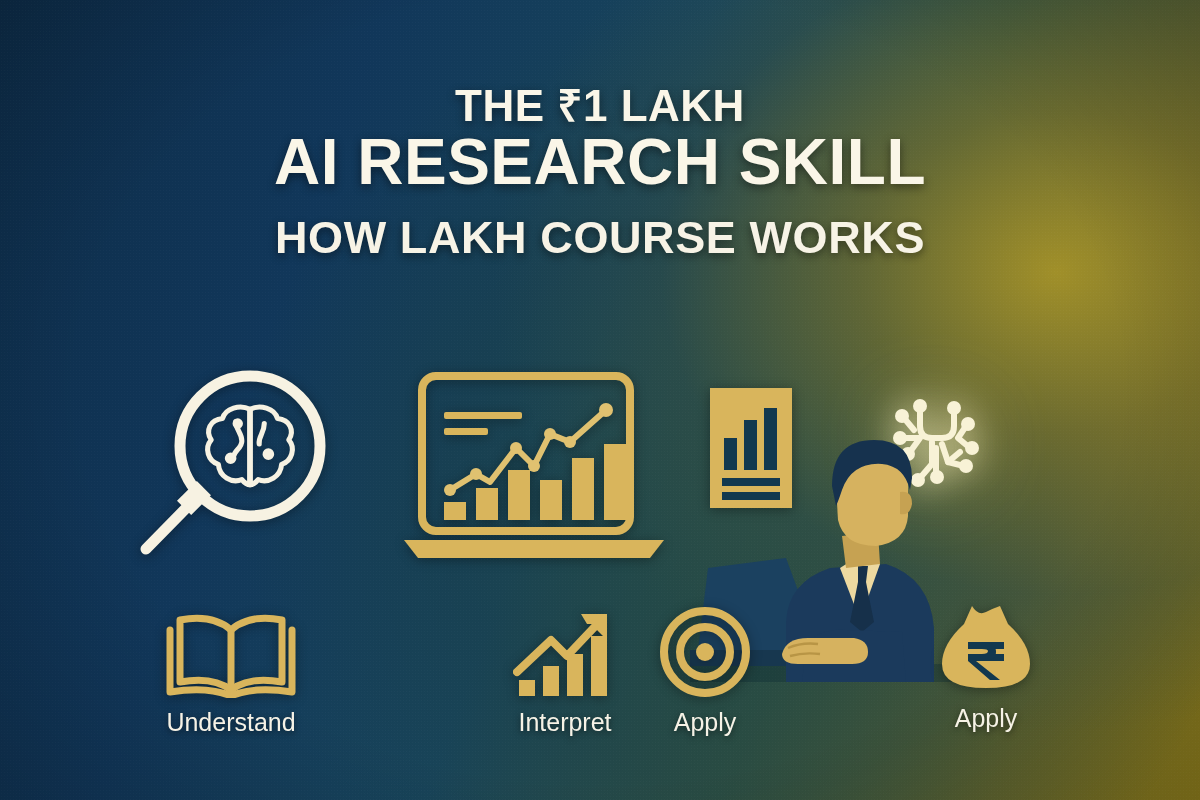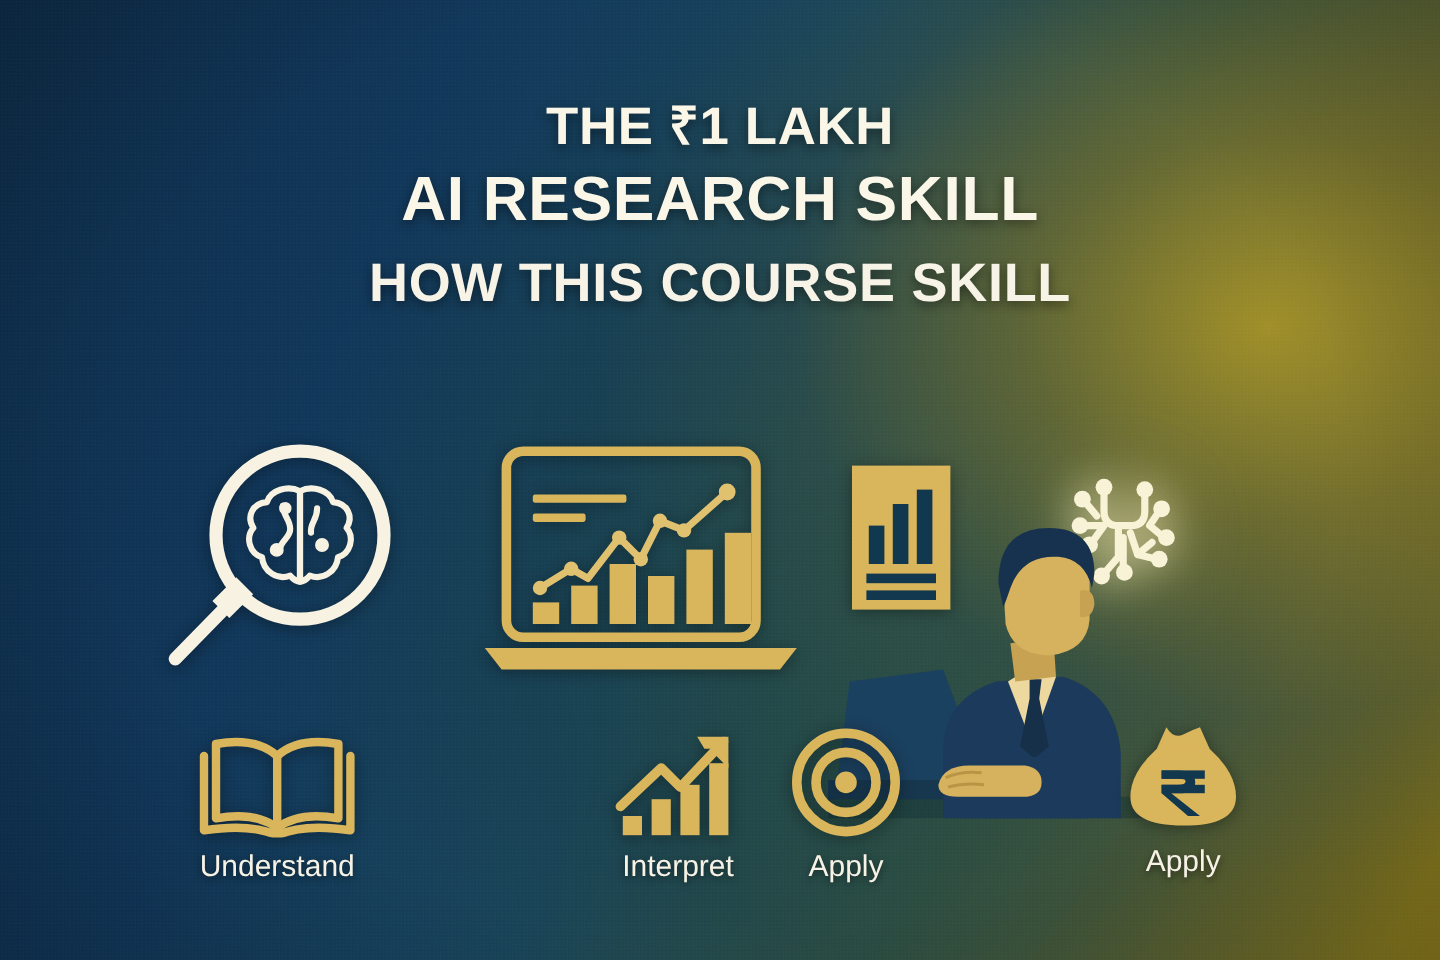--- a/index.html
+++ b/index.html
@@ -34,21 +34,21 @@
   .headline{
     position:absolute;left:0;right:0;top:84px;text-align:center;
     color:#FAF6E8;z-index:6;
   }
   .hl1,.hl2{
     font-weight:bold;letter-spacing:0.5px;line-height:0.98;
     text-shadow:0 3px 10px rgba(0,0,0,0.45);
     white-space:nowrap;
   }
   .hl1{font-size:44px;}
-  .hl2{font-size:52px;margin-top:14px;}
+  .hl2{font-size:64px;margin-top:4px;}
   .sub{
     font-size:45px;font-weight:bold;letter-spacing:0.6px;margin-top:18px;
     color:#F7F3E6;text-shadow:0 3px 9px rgba(0,0,0,0.45);white-space:nowrap;
   }
 
   
   .stage{position:absolute;left:0;top:0;width:1200px;height:800px;z-index:4;}
   .node{position:absolute;}
 
   
@@ -63,21 +63,21 @@
   .soft{filter:drop-shadow(0 2px 6px rgba(0,0,0,0.35));}
 </style>
 </head>
 <body>
 
 <div id="banner">
 
   <div class="headline">
     <div class="hl1">THE ₹1 LAKH</div>
     <div class="hl2">AI RESEARCH SKILL</div>
-    <div class="sub">HOW THIS COURSE SKILL</div>
+    <div class="sub">HOW LAKH COURSE WORKS</div>
   </div>
 
   <div class="stage">
 
     <div class="node" style="left:128px;top:366px;">
       <svg width="210" height="200" viewBox="0 0 210 200" class="soft">
         <g stroke="#F7F2E2" stroke-width="11" fill="none" stroke-linecap="round">
           <circle cx="122" cy="80" r="70"></circle>
           <line x1="70" y1="130" x2="18" y2="183"></line>
         </g>

